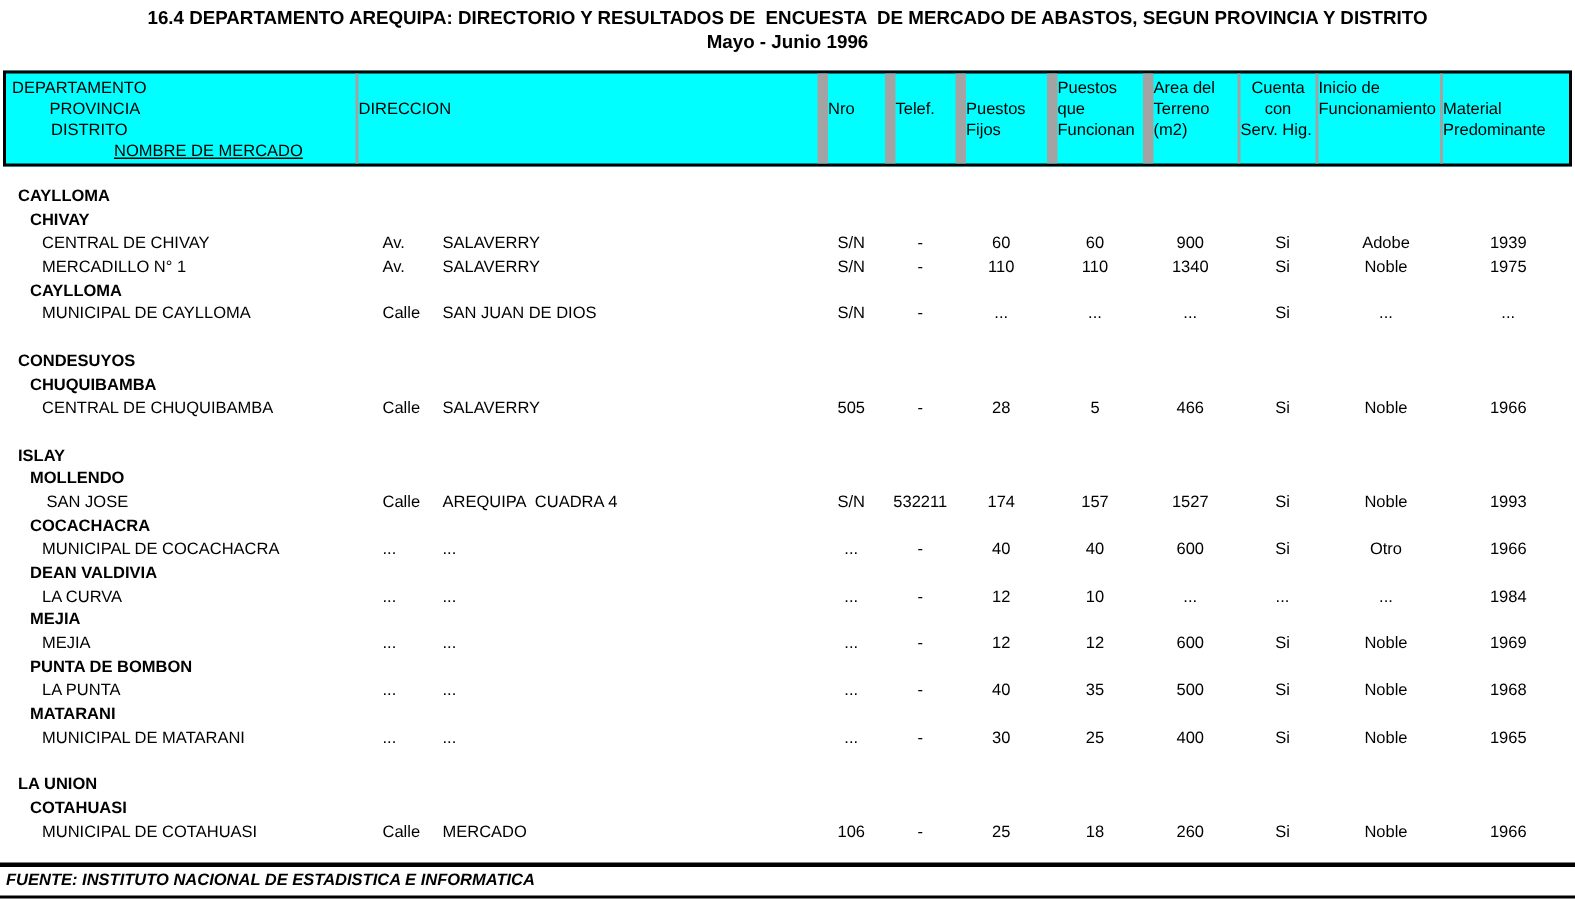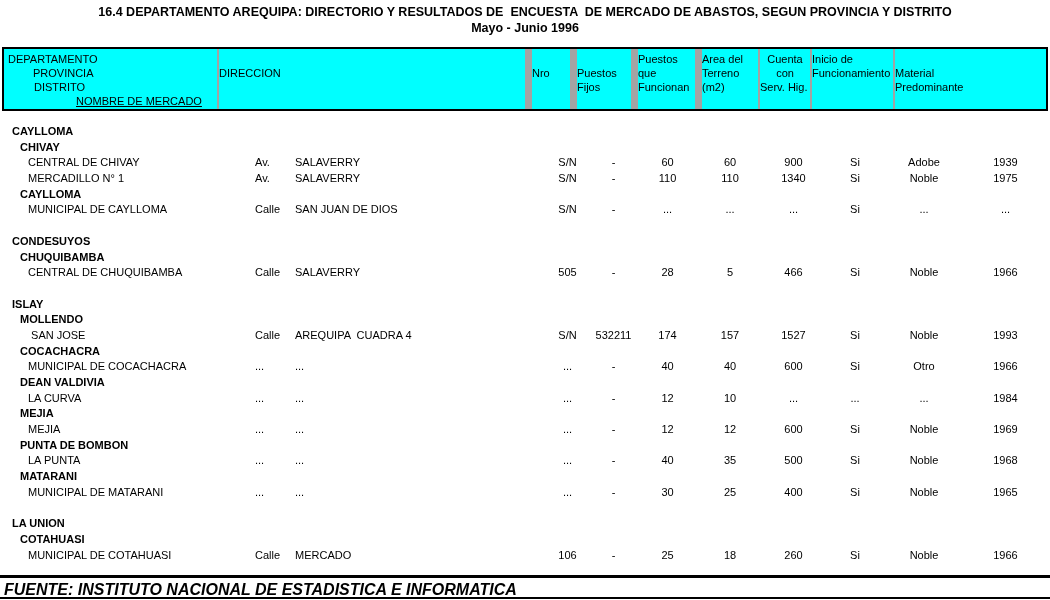--- a/index.html
+++ b/index.html
@@ -18,21 +18,21 @@
   .thead { display:flex; width:1046px; height:64px; background:#00ffff;
            border:2px solid #000; }
   .th { border-left:7px solid #a3a3a3; font-size:11px; line-height:14px;
         display:flex; flex-direction:column; align-items:flex-start;
         padding-top:3px; text-align:center; }
   .th.first { border-left:none; align-items:flex-start; text-align:left; }
   .th.b2 { border-left-width:2px; }
   .th span { display:block; }
   .pushdown { margin-top:14px; }
   .u { text-decoration:underline; }
-  .w-name { width:213px; } .w-dir { width:308px; } .w-nro { width:45px; }
+  .w-name { width:233px; } .w-dir { width:308px; } .w-nro { width:45px; }
   .w-telef { width:47px; } .w-fijos { width:61px; } .w-func { width:64px; }
   .w-area { width:63px; } .w-hig { width:52px; } .w-mat { width:78px; }
   .w-inicio { width:83px; }
   .ind1 { padding-left:4px; } .ind2 { padding-left:29px; }
   .ind3 { padding-left:30px; } .ind4 { padding-left:72px; }
 
   
   .tbody { padding-top:13px; }
   .tr { display:flex; width:1046px; height:15.7px; font-size:11px;
         line-height:15.7px; white-space:pre; }
@@ -48,21 +48,21 @@
   .c-telef { width:47px; text-align:center; }
   .c-fijos { width:61px; text-align:center; }
   .c-func { width:64px; text-align:center; }
   .c-area { width:63px; text-align:center; }
   .c-hig { width:60px; text-align:center; }
   .c-mat { width:78px; text-align:center; }
   .c-inicio { width:85px; text-align:center; }
 
   
   .rule-thick { position:absolute; left:0; top:575px; width:1050px; height:3px; background:#000; }
-  .fuente { position:absolute; left:4px; top:581px; font-size:16px;
+  .fuente { position:absolute; left:4px; top:581px; font-size:11px;
             font-weight:bold; font-style:italic; }
   .rule-thin { position:absolute; left:0; top:597px; width:1050px; height:2px; background:#000; }
 </style>
 </head>
 <body>
 
 <div class="page">
 
   <div class="title" id="title1">16.4 DEPARTAMENTO AREQUIPA: DIRECTORIO Y RESULTADOS DE  ENCUESTA  DE MERCADO DE ABASTOS, SEGUN PROVINCIA Y DISTRITO</div>
   <div class="title" id="title2">Mayo - Junio 1996</div>
@@ -74,20 +74,23 @@
         <span class="ind1">DEPARTAMENTO</span>
         <span class="ind2">PROVINCIA</span>
         <span class="ind3">DISTRITO</span>
         <span class="ind4 u">NOMBRE DE MERCADO</span>
       </div>
       <div class="th b2 w-dir">
         <span class="pushdown">DIRECCION</span>
       </div>
       <div class="th w-nro">
         <span class="pushdown">Nro</span>
+      </div>
+      <div class="th w-telef">
+        <span class="pushdown">Telef.</span>
       </div>
       <div class="th w-fijos">
         <span class="pushdown">Puestos</span>
         <span>Fijos</span>
       </div>
       <div class="th w-func">
         <span>Puestos</span>
         <span>que</span>
         <span>Funcionan</span>
       </div>

